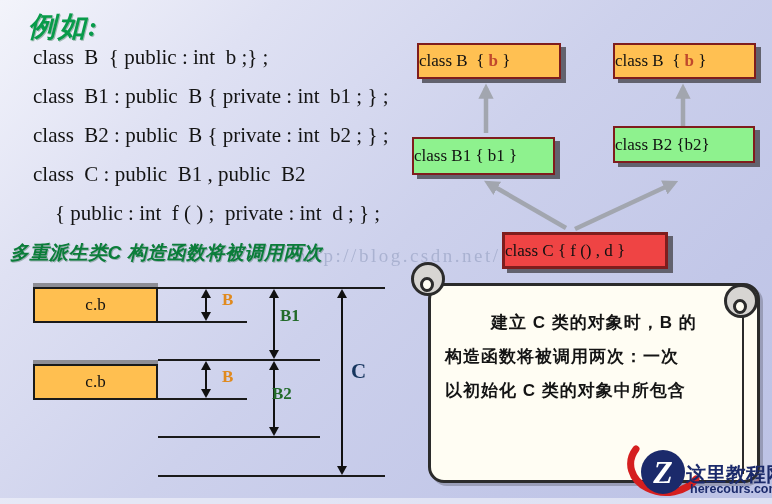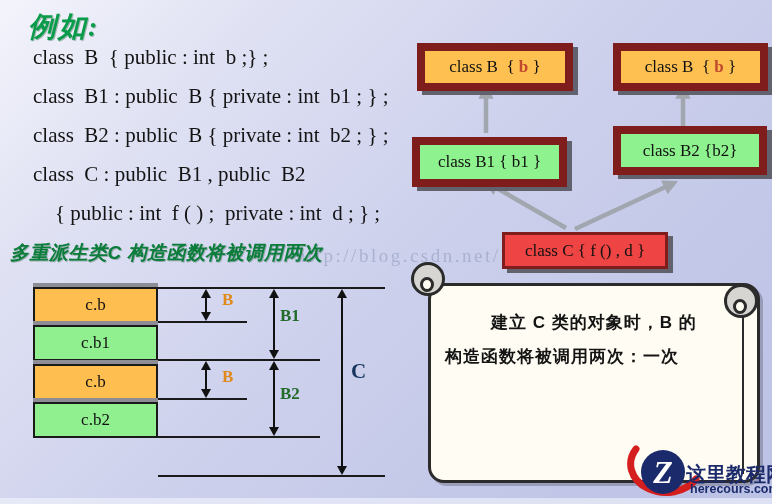--- a/index.html
+++ b/index.html
@@ -41,22 +41,22 @@
   .ah{width:0;height:0;border-left:5px solid transparent;border-right:5px solid transparent;}
   .ah.up{border-bottom:9px solid #111;}
   .ah.down{border-top:9px solid #111;}
   .stem{width:2px;flex:1;background:#111;}
   .spanlabel{position:absolute;font-family:"Liberation Serif","DejaVu Serif",serif;font-weight:bold;font-size:17px;}
   .lb-o{color:#e08a1e}.lb-g{color:#226b2a}
   .lb-c{color:#16355e;font-size:21px;}
   
   #hierarchy{left:400px;top:30px;width:372px;height:250px;}
   .hbox{
-    position:absolute;border:8px solid #7f1d1d;box-shadow:5px 4px 0 #62626e;
-    display:flex;align-items:center;justify-content:center;white-space:pre;
+    position:absolute;border:2px solid #7f1d1d;box-shadow:5px 4px 0 #62626e;
+    display:flex;align-items:center;white-space:pre;
     font-family:"Liberation Serif","DejaVu Serif",serif;font-size:17px;color:#111;
   }
   .ob{background:#ffc052}.gb{background:#8ef28e}.yb{background:#ef4444}
   .member-b{color:#c0482c;font-weight:bold;}
   #arrows-svg{position:absolute;left:0;top:0;pointer-events:none;}
   
   #note{
     left:428px;top:283px;width:326px;height:194px;background:#fffdf3;
     border:3px solid #2b2b2b;border-radius:16px;box-shadow:3px 3px 0 rgba(80,80,95,.35);z-index:3;
   }
@@ -86,23 +86,21 @@
 <div class="abs code-line" style="top:84px">class  B1 : public  B { private : int  b1 ; } ;</div>
 <div class="abs code-line" style="top:123px">class  B2 : public  B { private : int  b2 ; } ;</div>
 <div class="abs code-line" style="top:162px">class  C : public  B1 , public  B2</div>
 <div class="abs code-line" style="top:201px;left:55px">{ public : int  f ( ) ;  private : int  d ; } ;</div>
 
 <div class="abs" id="watermark">http://blog.csdn.net/</div>
 <div class="abs" id="memory-heading">多重派生类C 构造函数将被调用两次</div>
 
 <div class="abs" id="memory-diagram">
   <div class="mcell oc" style="top:7px">c.b</div>
-  <div class="mcell gc" style="top:45px">c.b1</div>
   <div class="mcell oc" style="top:84px">c.b</div>
-  <div class="mcell gc" style="top:122px">c.b2</div>
 
   <div class="hline" style="left:33px;top:7px;width:352px"></div>
   <div class="hline" style="left:158px;top:41px;width:89px"></div>
   <div class="hline" style="left:158px;top:79px;width:162px"></div>
   <div class="hline" style="left:158px;top:118px;width:89px"></div>
   <div class="hline" style="left:158px;top:156px;width:162px"></div>
   <div class="hline" style="left:158px;top:195px;width:227px"></div>
 
   <div class="varrow" style="left:200px;top:9px;height:32px">
       <span class="ah up"></span>
@@ -126,21 +124,21 @@
     </div>
   <div class="varrow" style="left:336px;top:9px;height:186px">
       <span class="ah up"></span>
       <span class="stem"></span>
       <span class="ah down"></span>
     </div>
 
   <div class="spanlabel lb-o" style="left:222px;top:10px">B</div>
   <div class="spanlabel lb-g" style="left:280px;top:26px">B1</div>
   <div class="spanlabel lb-o" style="left:222px;top:87px">B</div>
-  <div class="spanlabel lb-g" style="left:280px;top:104px">B2</div>
+  <div class="spanlabel lb-g" style="left:272px;top:104px">B2</div>
   <div class="spanlabel lb-c" style="left:351px;top:79px">C</div>
 </div>
 
 <div class="abs" id="hierarchy">
   <svg id="arrows-svg" width="372" height="250" viewBox="0 0 372 250">
     <defs>
       <marker id="gah" viewBox="0 0 10 10" refX="7" refY="5" markerWidth="3.4" markerHeight="3.4" orient="auto">
         <path d="M0,0 L10,5 L0,10 z" fill="#a2a6af"></path>
       </marker>
     </defs>
@@ -156,20 +154,21 @@
   <div class="hbox yb" style="left:102px;top:202px;width:160px;height:31px;border-width:3px">class C { f () , d }</div>
 </div>
 
 <div class="abs" id="note">
   <div class="curl" id="curl-left"></div>
   <div class="curl" id="curl-right"></div>
   <div id="roll-line"></div>
   <div id="note-text">
     <div class="note-line first">建立 C 类的对象时，B 的</div>
     <div class="note-line">构造函数将被调用两次：一次</div>
+    <div class="note-line">以初始化 C 类的对象中所包含</div>
   </div>
 </div>
 
 <div class="abs" id="site-logo">
   <svg width="80" height="61" viewBox="0 0 80 61">
     <path d="M 16 6 A 31 25 0 1 0 76 36" stroke="#d51f1f" stroke-width="7" fill="none" stroke-linecap="round"></path>
     <circle cx="43" cy="29" r="22" fill="#1b2a6b"></circle>
     <text x="43" y="40" text-anchor="middle" font-family="Liberation Serif, DejaVu Serif, serif" font-style="italic" font-weight="bold" font-size="32" fill="#ffffff">Z</text>
   </svg>
   <div id="logo-name">这里教程网</div>

